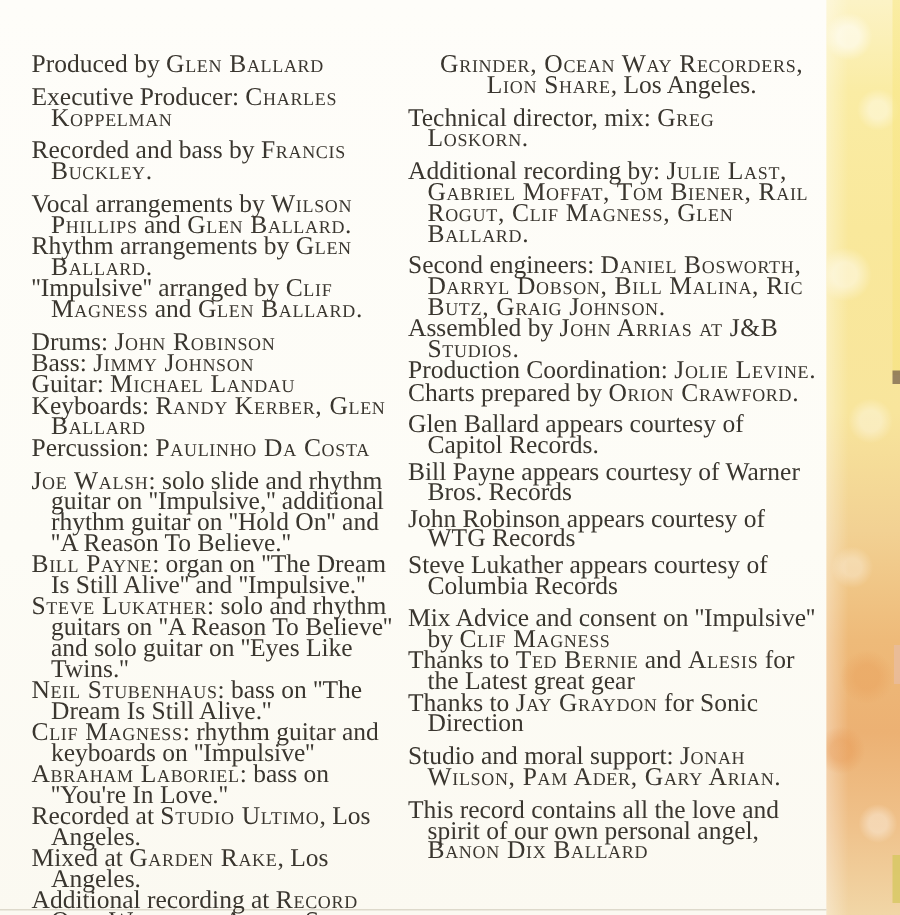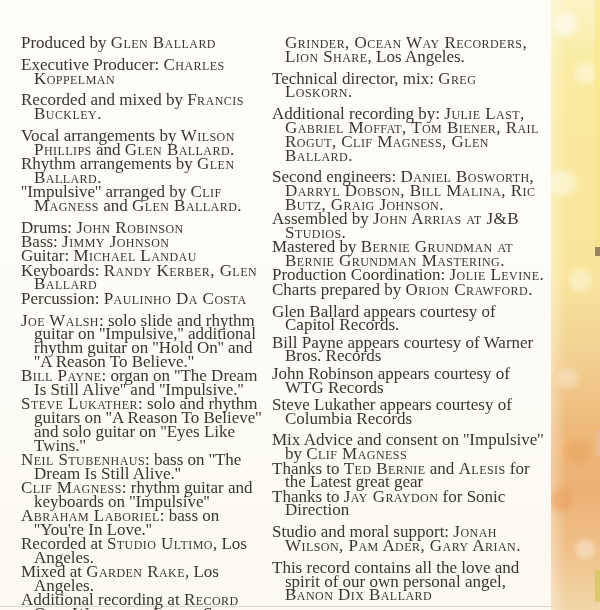--- a/index.html
+++ b/index.html
@@ -11,21 +11,21 @@
   }
   .page{position:absolute;inset:0;}
   .col{
     position:absolute;top:36px;
     font-size:17px;line-height:13.8px;color:#3a362f;
     text-rendering:optimizeLegibility;
   }
   #left-col{left:21px;width:252px;}
   #right-col{left:272px;width:272px;}
   .para{margin:0 0 0.5px 0;padding-left:13px;text-indent:-13px;}
-  .para.cont{text-indent:0;}
+  .para.cont{text-indent:0;text-align:center;}
   .para.gap1{margin-bottom:3.5px;}
   .para.gap2{margin-bottom:8px;}
   .sc{font-variant:small-caps;letter-spacing:0.45px;}
   
   #strip{
     position:absolute;top:0;right:0;width:49px;height:610px;
     background:
       radial-gradient(circle at 30% 4%, rgba(255,255,255,0.55) 0 7px, rgba(255,255,255,0) 16px),
       radial-gradient(circle at 70% 12%, rgba(255,255,255,0.4) 0 6px, rgba(255,255,255,0) 14px),
       radial-gradient(circle at 25% 30%, rgba(255,255,255,0.45) 0 8px, rgba(255,255,255,0) 18px),
@@ -52,21 +52,21 @@
   <div id="strip"></div>
   <div id="edge-sat" class="edge"></div>
   <div id="edge-dash" class="edge"></div>
   <div id="edge-pink" class="edge"></div>
   <div id="edge-olive" class="edge"></div>
   <div id="bottom-line"></div>
 
   <div id="left-col" class="col">
       <p class="para gap2"><span>Produced by </span><span class="sc">Glen Ballard</span></p>
       <p class="para gap2"><span>Executive Producer: </span><span class="sc">Charles Koppelman</span></p>
-      <p class="para gap2"><span>Recorded and mixed by </span><span class="sc">Francis Buckley</span><span>.</span></p>
+      <p class="para gap2"><span>Recorded and bass by </span><span class="sc">Francis Buckley</span><span>.</span></p>
       <p class="para gap0"><span>Vocal arrangements by </span><span class="sc">Wilson Phillips</span><span> and </span><span class="sc">Glen Ballard</span><span>.</span></p>
       <p class="para gap0"><span>Rhythm arrangements by </span><span class="sc">Glen Ballard</span><span>.</span></p>
       <p class="para gap2"><span>''Impulsive'' arranged by </span><span class="sc">Clif Magness</span><span> and </span><span class="sc">Glen Ballard</span><span>.</span></p>
       <p class="para gap0"><span>Drums: </span><span class="sc">John Robinson</span></p>
       <p class="para gap0"><span>Bass: </span><span class="sc">Jimmy Johnson</span></p>
       <p class="para gap0"><span>Guitar: </span><span class="sc">Michael Landau</span></p>
       <p class="para gap0"><span>Keyboards: </span><span class="sc">Randy Kerber, Glen Ballard</span></p>
       <p class="para gap2"><span>Percussion: </span><span class="sc">Paulinho Da Costa</span></p>
       <p class="para gap0"><span class="sc">Joe Walsh</span><span>: solo slide and rhythm guitar on ''Impulsive,'' additional rhythm guitar on ''Hold On'' and ''A Reason To Believe.''</span></p>
       <p class="para gap0"><span class="sc">Bill Payne</span><span>: organ on ''The Dream Is Still Alive'' and ''Impulsive.''</span></p>
@@ -77,21 +77,20 @@
       <p class="para gap0"><span>Recorded at </span><span class="sc">Studio Ultimo</span><span>, Los Angeles.</span></p>
       <p class="para gap0"><span>Mixed at </span><span class="sc">Garden Rake</span><span>, Los Angeles.</span></p>
       <p class="para gap0"><span>Additional recording at </span><span class="sc">Record One, Westlake Audio, Sound Castle, Music</span></p>
     </div>
   <div id="right-col" class="col">
       <p class="para gap2 cont"><span class="sc">Grinder, Ocean Way Recorders, Lion Share</span><span>, Los Angeles.</span></p>
       <p class="para gap2"><span>Technical director, mix: </span><span class="sc">Greg Loskorn</span><span>.</span></p>
       <p class="para gap2"><span>Additional recording by: </span><span class="sc">Julie Last, Gabriel Moffat, Tom Biener, Rail Rogut, Clif Magness, Glen Ballard</span><span>.</span></p>
       <p class="para gap0"><span>Second engineers: </span><span class="sc">Daniel Bosworth, Darryl Dobson, Bill Malina, Ric Butz, Graig Johnson</span><span>.</span></p>
       <p class="para gap0"><span>Assembled by </span><span class="sc">John Arrias at J&amp;B Studios</span><span>.</span></p>
-      <p class="para gap0"><span>Mastered by </span><span class="sc">Bernie Grundman at Bernie Grundman Mastering</span><span>.</span></p>
       <p class="para gap0"><span>Production Coordination: </span><span class="sc">Jolie Levine</span><span>.</span></p>
       <p class="para gap2"><span>Charts prepared by </span><span class="sc">Orion Crawford</span><span>.</span></p>
       <p class="para gap1"><span>Glen Ballard appears courtesy of Capitol Records.</span></p>
       <p class="para gap1"><span>Bill Payne appears courtesy of Warner Bros. Records</span></p>
       <p class="para gap1"><span>John Robinson appears courtesy of WTG Records</span></p>
       <p class="para gap2"><span>Steve Lukather appears courtesy of Columbia Records</span></p>
       <p class="para gap0"><span>Mix Advice and consent on ''Impulsive'' by </span><span class="sc">Clif Magness</span></p>
       <p class="para gap0"><span>Thanks to </span><span class="sc">Ted Bernie</span><span> and </span><span class="sc">Alesis</span><span> for the Latest great gear</span></p>
       <p class="para gap2"><span>Thanks to </span><span class="sc">Jay Graydon</span><span> for Sonic Direction</span></p>
       <p class="para gap2"><span>Studio and moral support: </span><span class="sc">Jonah Wilson, Pam Ader, Gary Arian</span><span>.</span></p>

